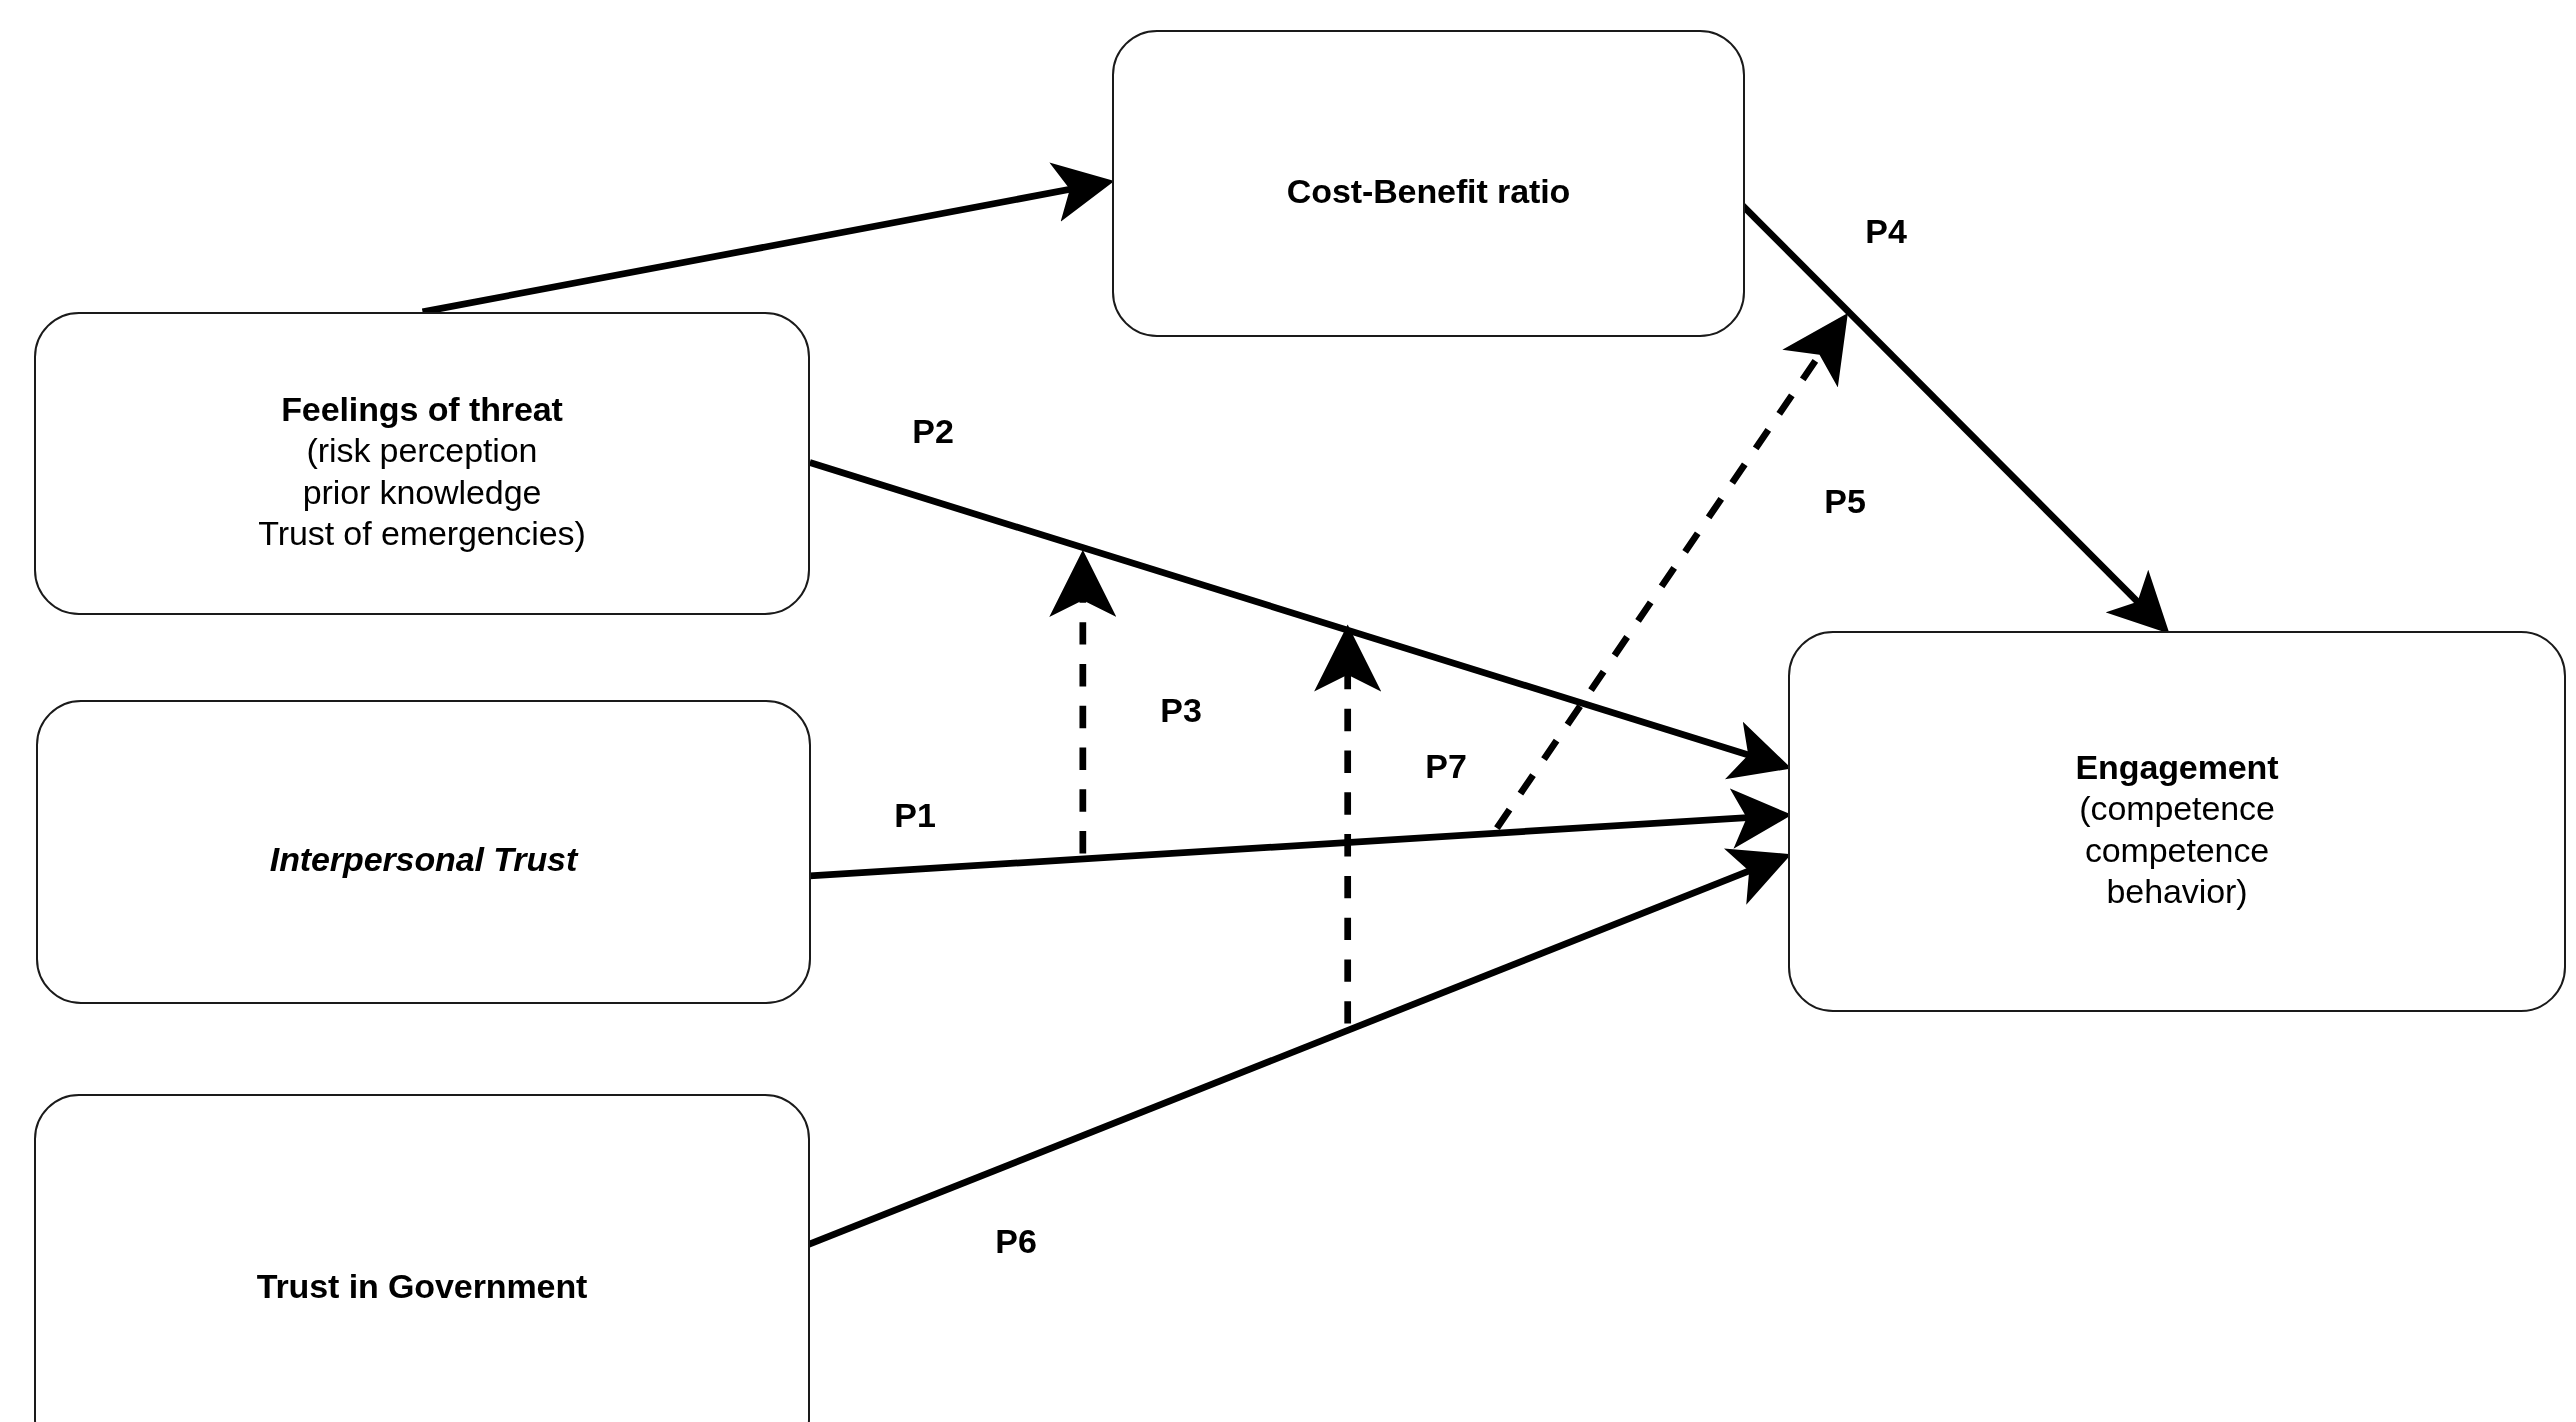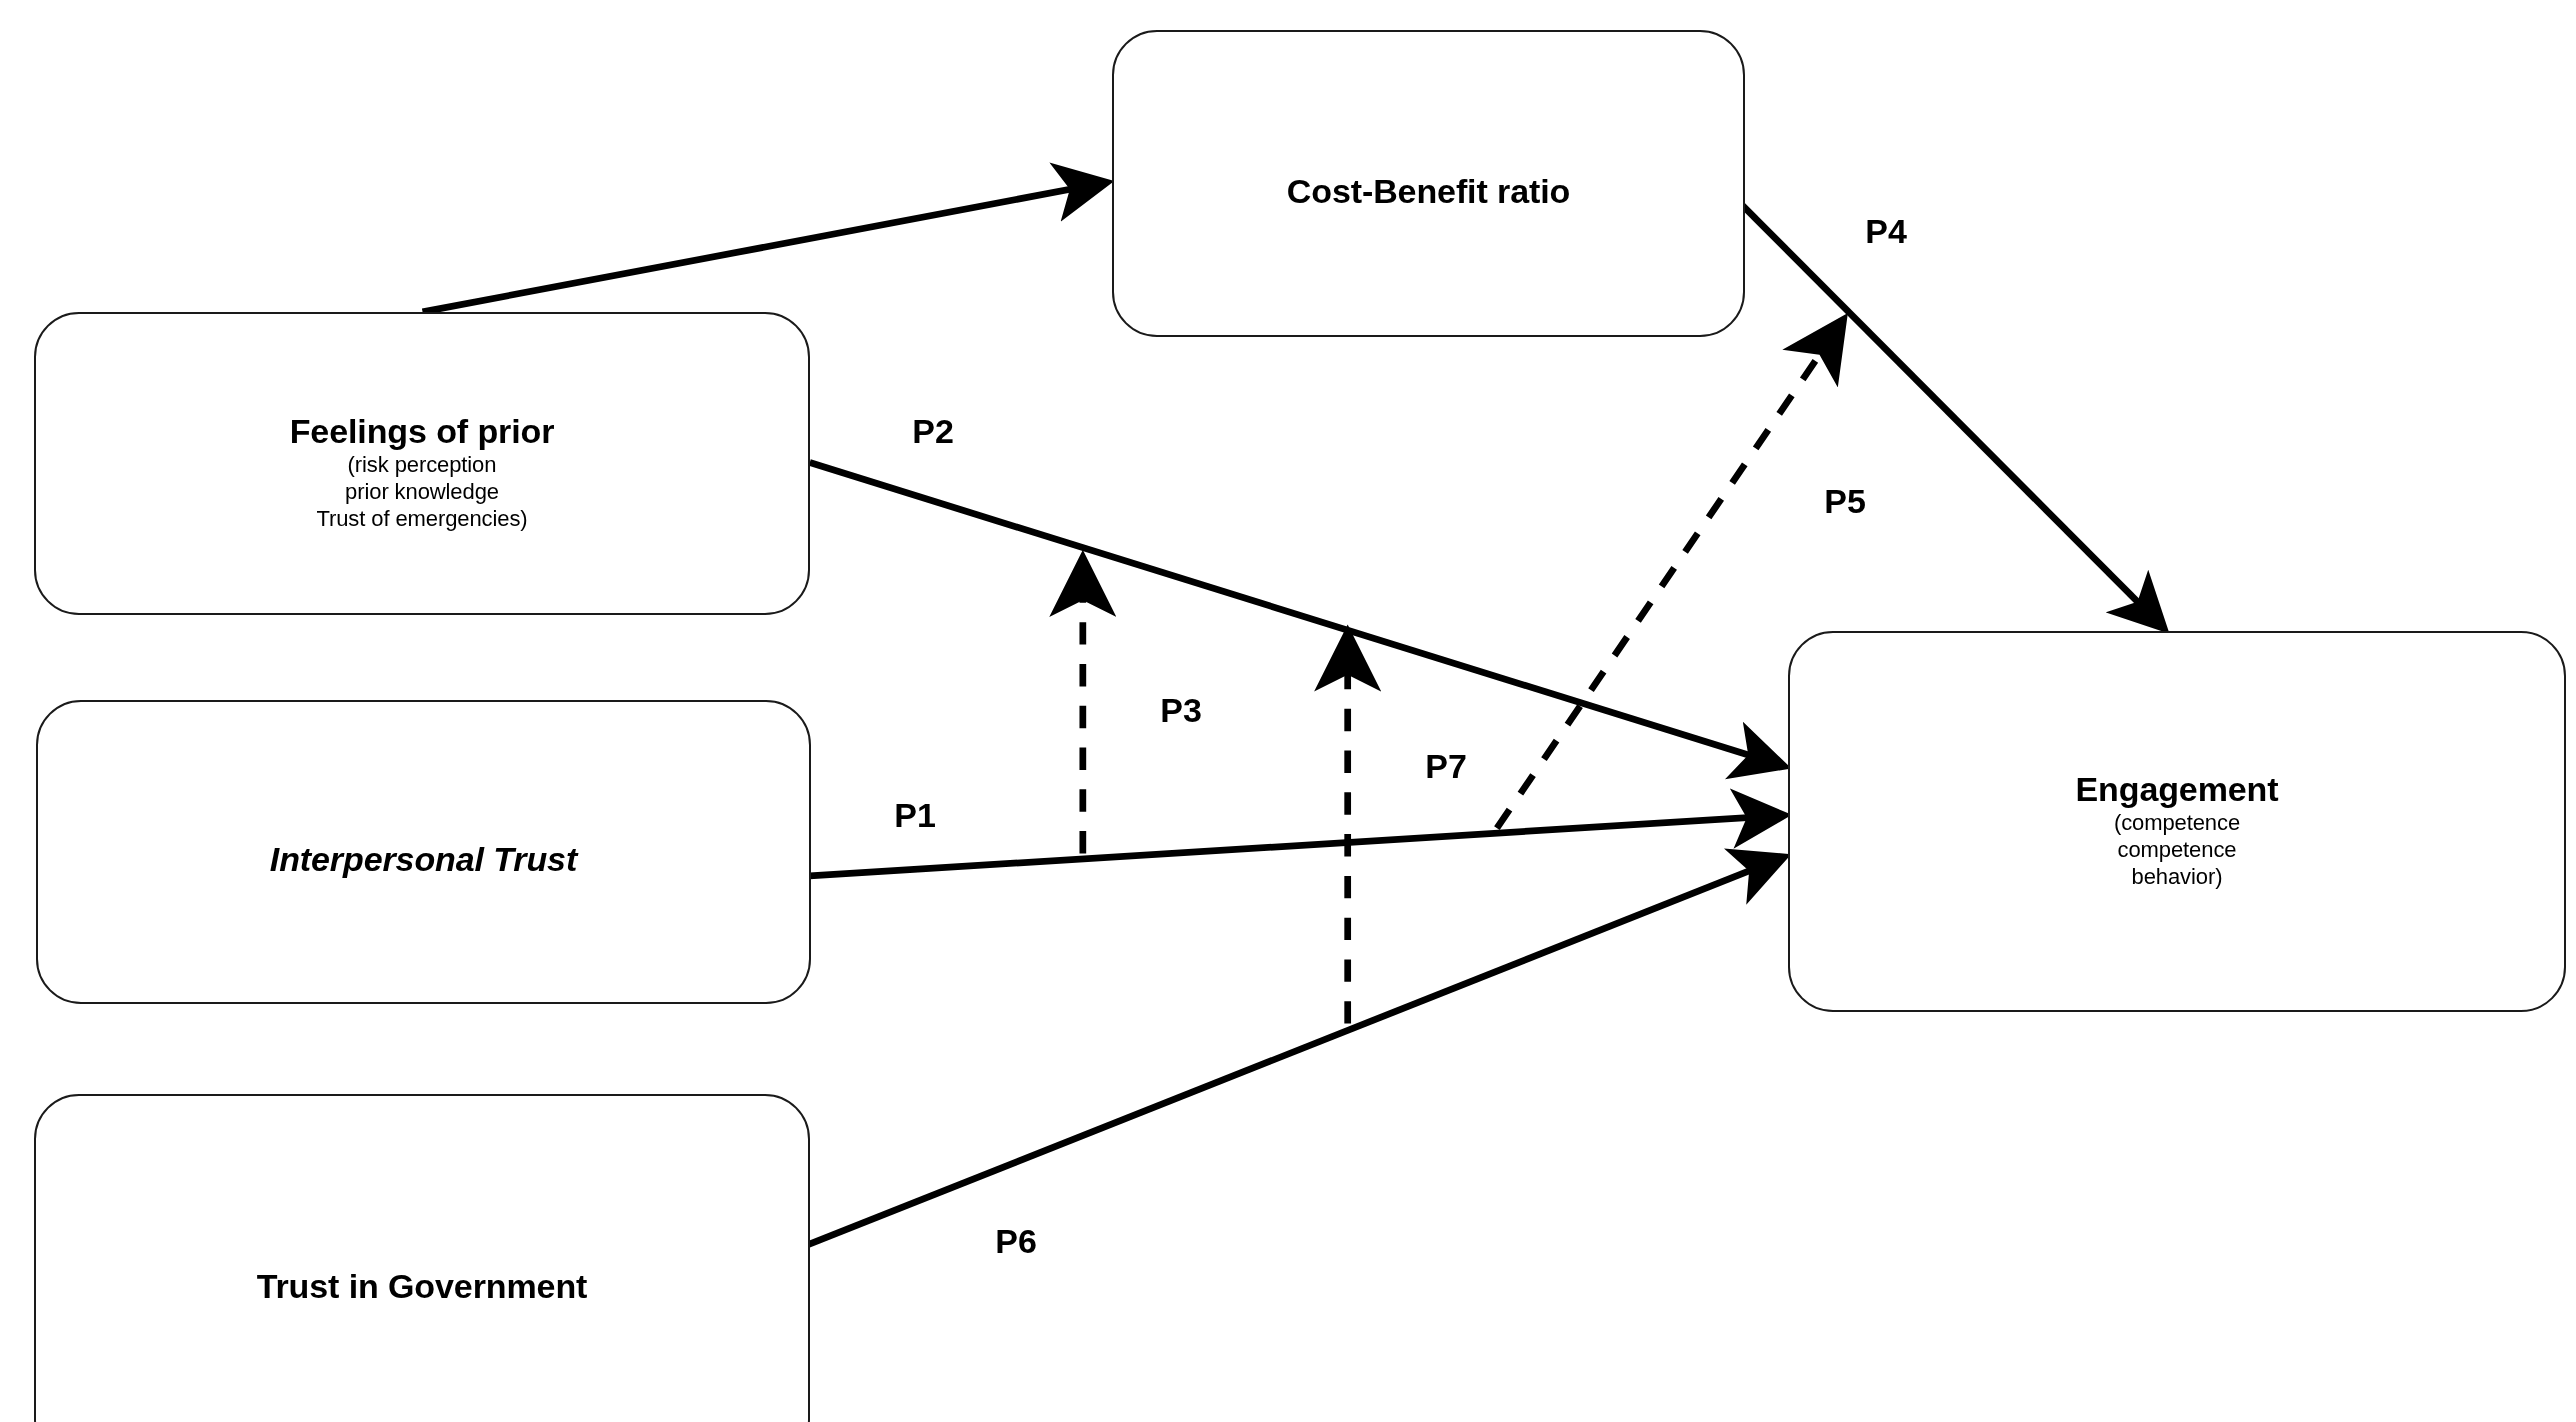--- a/index.html
+++ b/index.html
@@ -41,21 +41,21 @@
   }
   .node-title {
     font-weight: bold;
     font-size: 34px;
     line-height: 1.22;
     letter-spacing: -0.1px;
     margin-top: 16px;
   }
   .node-sub {
     font-weight: normal;
-    font-size: 22px;
+    font-size: 34px;
     line-height: 1.22;
     letter-spacing: -0.1px;
   }
   .edge-label {
     position: absolute;
     font-weight: bold;
     font-size: 34px;
     color: #000000;
     white-space: nowrap;
     transform: translate(-50%, -50%);
@@ -94,21 +94,21 @@
     <line x1="1076" y1="1671" x2="2388" y2="1150" stroke="#000000" stroke-width="9" marker-end="url(#arrow-solid)"></line>
 
     <line x1="1451" y1="1144" x2="1451" y2="752" stroke="#000000" stroke-width="9" stroke-dasharray="30 26" marker-end="url(#arrow-dash)"></line>
 
     <line x1="1806" y1="1372" x2="1806" y2="852" stroke="#000000" stroke-width="9" stroke-dasharray="30 26" marker-end="url(#arrow-dash)"></line>
 
     <line x1="2006" y1="1110" x2="2468" y2="432" stroke="#000000" stroke-width="9" stroke-dasharray="30 26" marker-end="url(#arrow-dash)"></line>
   </svg>
 
   <div class="node-box" id="node-threat">
-    <div class="node-title">Feelings of prior</div>
+    <div class="node-title">Feelings of threat</div>
     <div class="node-sub">(risk perception</div>
     <div class="node-sub">prior knowledge</div>
     <div class="node-sub">Trust of emergencies)</div>
   </div>
 
   <div class="node-box" id="node-interpersonal">
     <div class="node-title">Interpersonal Trust</div>
   </div>
 
   <div class="node-box" id="node-government">

